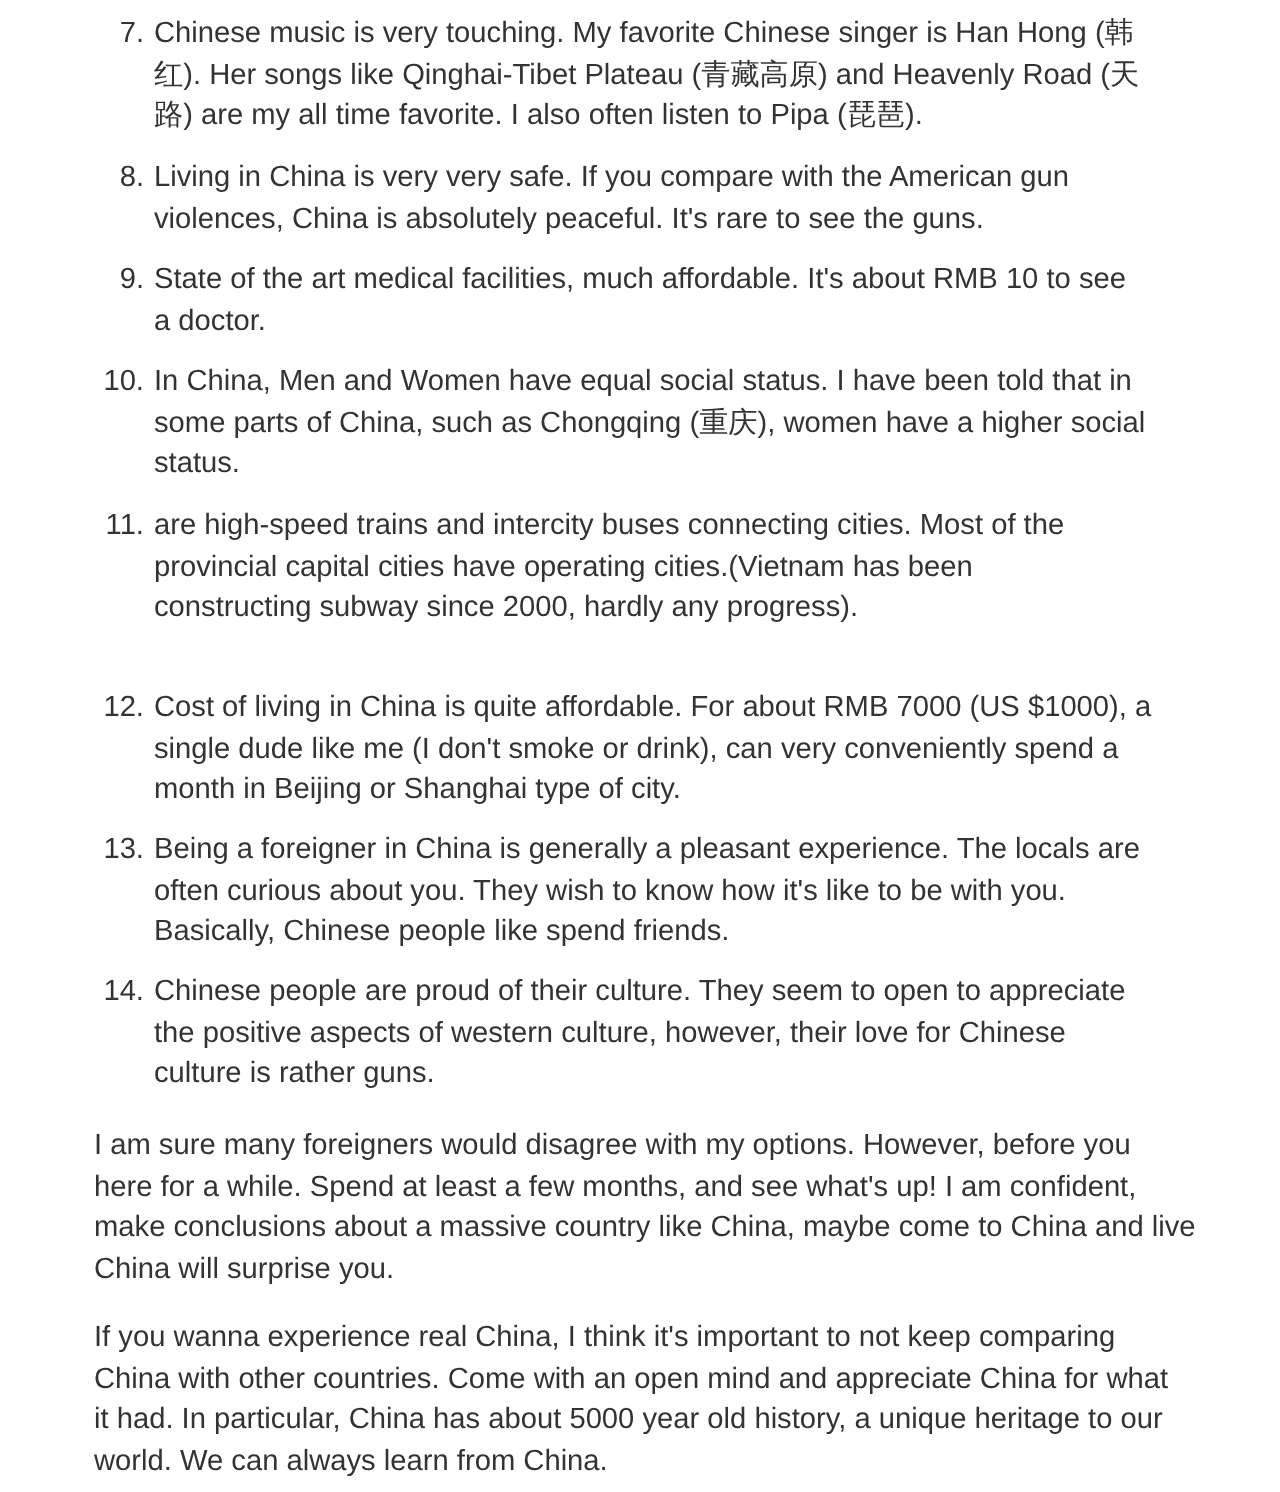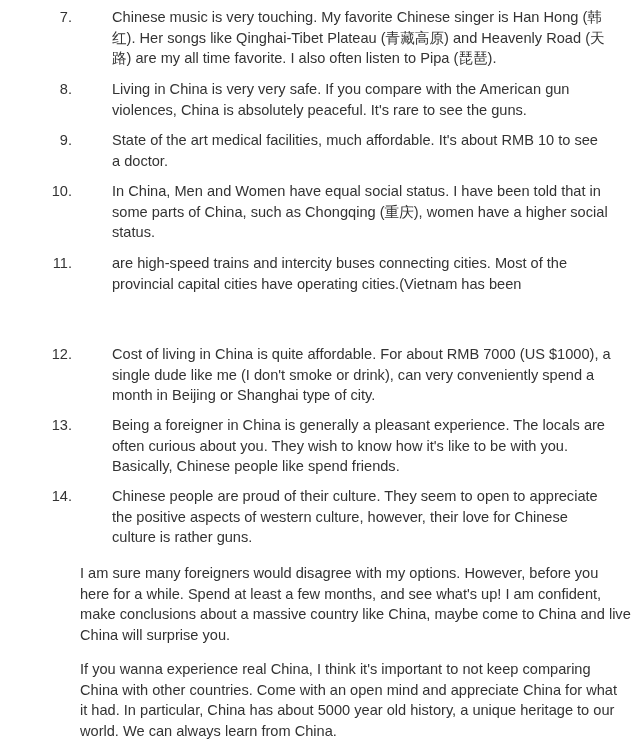--- a/index.html
+++ b/index.html
@@ -35,27 +35,25 @@
     .num {
       position: absolute;
       width: 72px;
       text-align: right;
       top: 0;
     }
     .body {
       position: absolute;
       left: 77px;
       width: 500px;
-      margin-left: 35px;
     }
     .para {
       position: absolute;
       left: 47px;
       width: 560px;
-      margin-left: 33px;
     }
     .line {
       display: block;
       white-space: nowrap;
     }
   </style>
 </head>
 <body>
 
 <div class="page">
@@ -93,20 +91,21 @@
         <span class="line">some parts of China, such as Chongqing (重庆), women have a higher social</span>
         <span class="line">status.</span>
       </div>
     </div>
 
     <div class="li" style="top:253px;">
       <span class="num">11.</span>
       <div class="body">
         <span class="line">are high-speed trains and intercity buses connecting cities. Most of the</span>
         <span class="line">provincial capital cities have operating cities.(Vietnam has been</span>
+        <span class="line">constructing subway since 2000, hardly any progress).</span>
       </div>
     </div>
 
     <div class="li" style="top:344px;">
       <span class="num">12.</span>
       <div class="body">
         <span class="line">Cost of living in China is quite affordable. For about RMB 7000 (US $1000), a</span>
         <span class="line">single dude like me (I don't smoke or drink), can very conveniently spend a</span>
         <span class="line">month in Beijing or Shanghai type of city.</span>
       </div>

